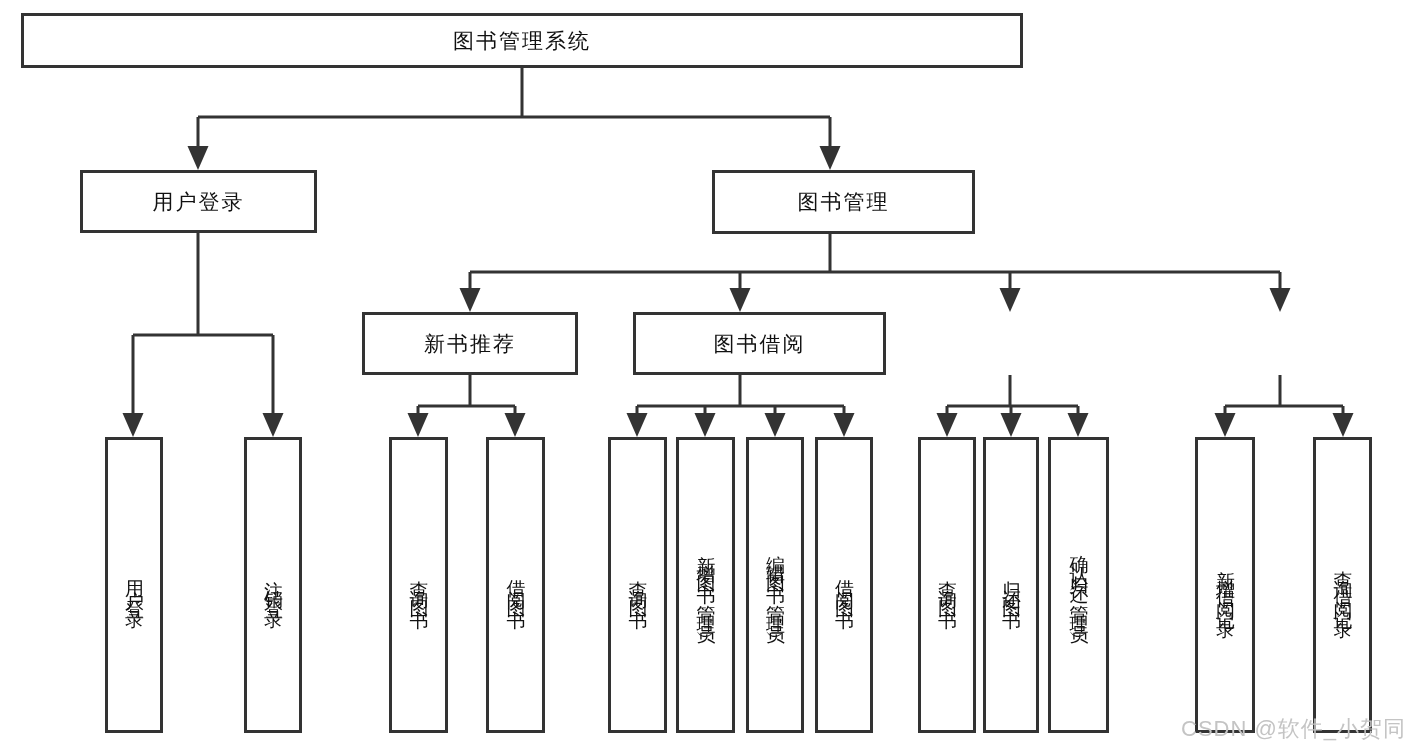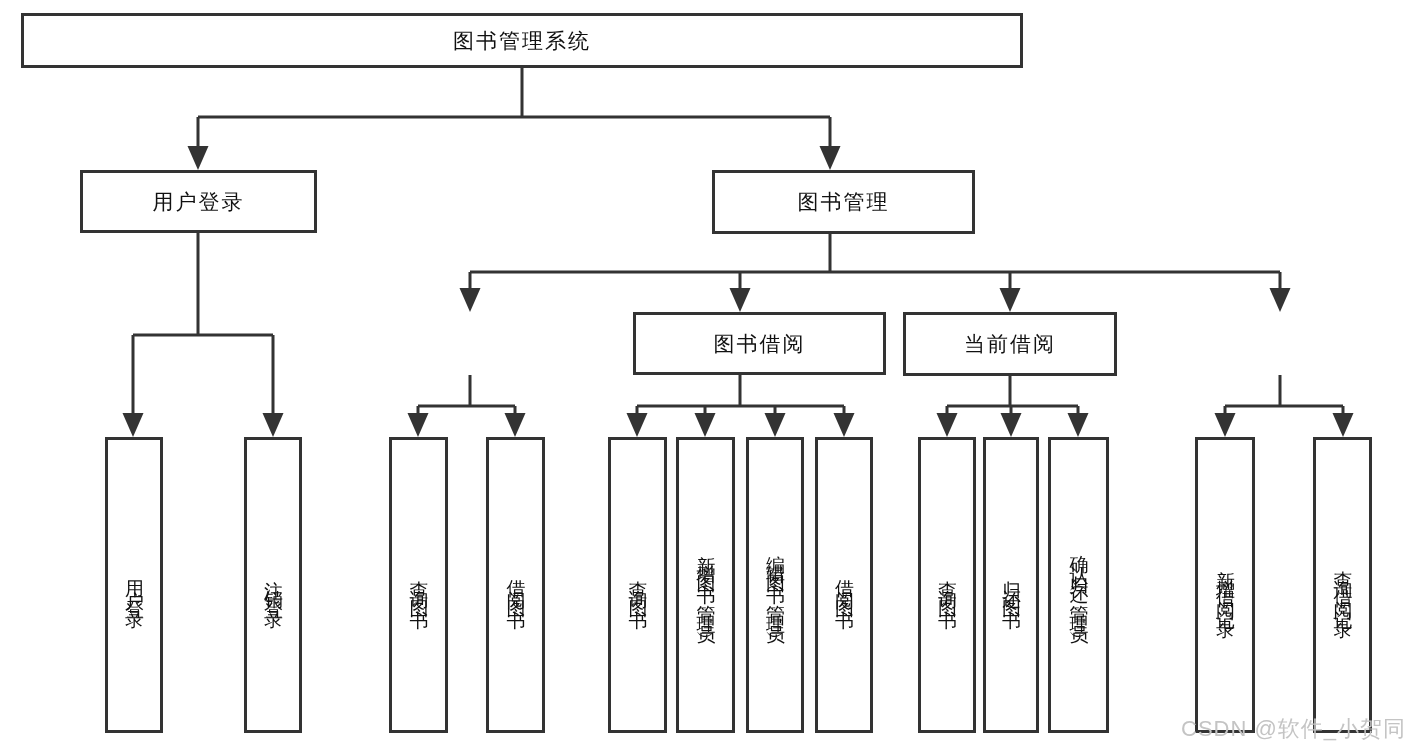--- a/index.html
+++ b/index.html
@@ -129,25 +129,25 @@
     <span>图书管理系统</span>
   </div>
 
   <div class="box lvl" style="left:80px;top:170px;width:237px;height:63px;">
     <span>用户登录</span>
   </div>
   <div class="box lvl" style="left:712px;top:170px;width:263px;height:64px;">
     <span>图书管理</span>
   </div>
 
+  <div class="box lvl" style="left:362px;top:312px;width:216px;height:63px;">
+    <span>新书推荐</span>
+  </div>
   <div class="box lvl" style="left:633px;top:312px;width:253px;height:63px;">
     <span>图书借阅</span>
-  </div>
-  <div class="box lvl" style="left:903px;top:312px;width:214px;height:64px;">
-    <span>当前借阅</span>
   </div>
 
   <div class="box leaf" style="left:105px;top:437px;width:58px;height:296px;">
     <span class="vtext">用户登录</span>
   </div>
   <div class="box leaf" style="left:244px;top:437px;width:58px;height:296px;">
     <span class="vtext">注销登录</span>
   </div>
 
   <div class="box leaf" style="left:389px;top:437px;width:59px;height:296px;">

